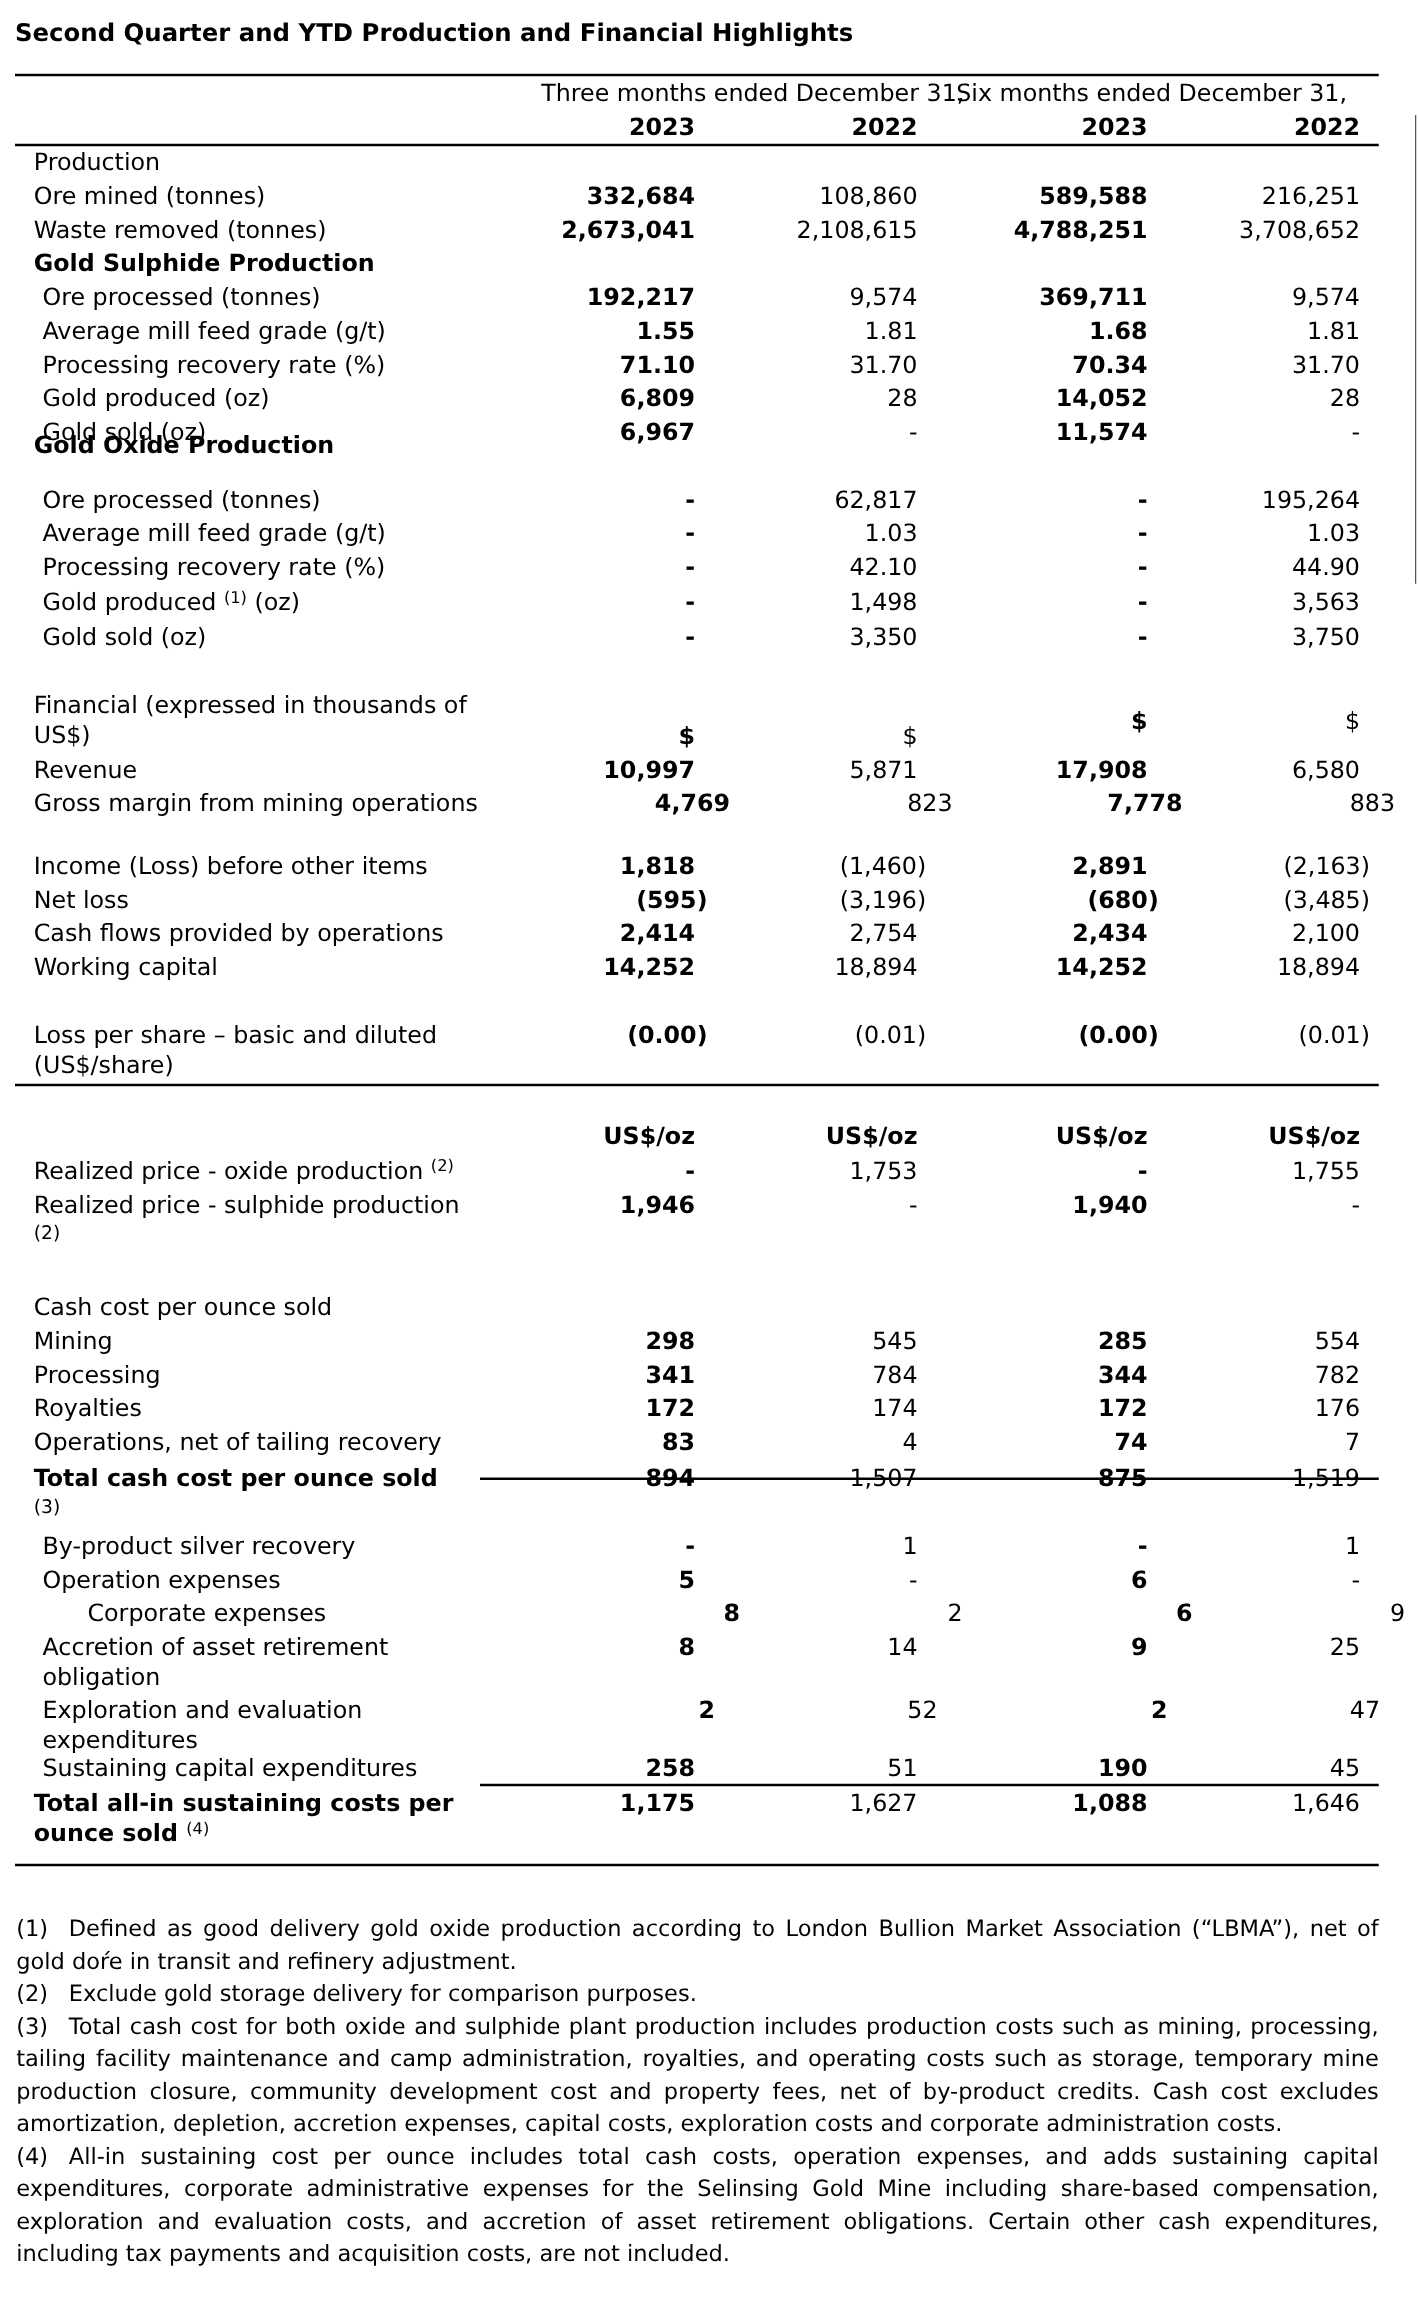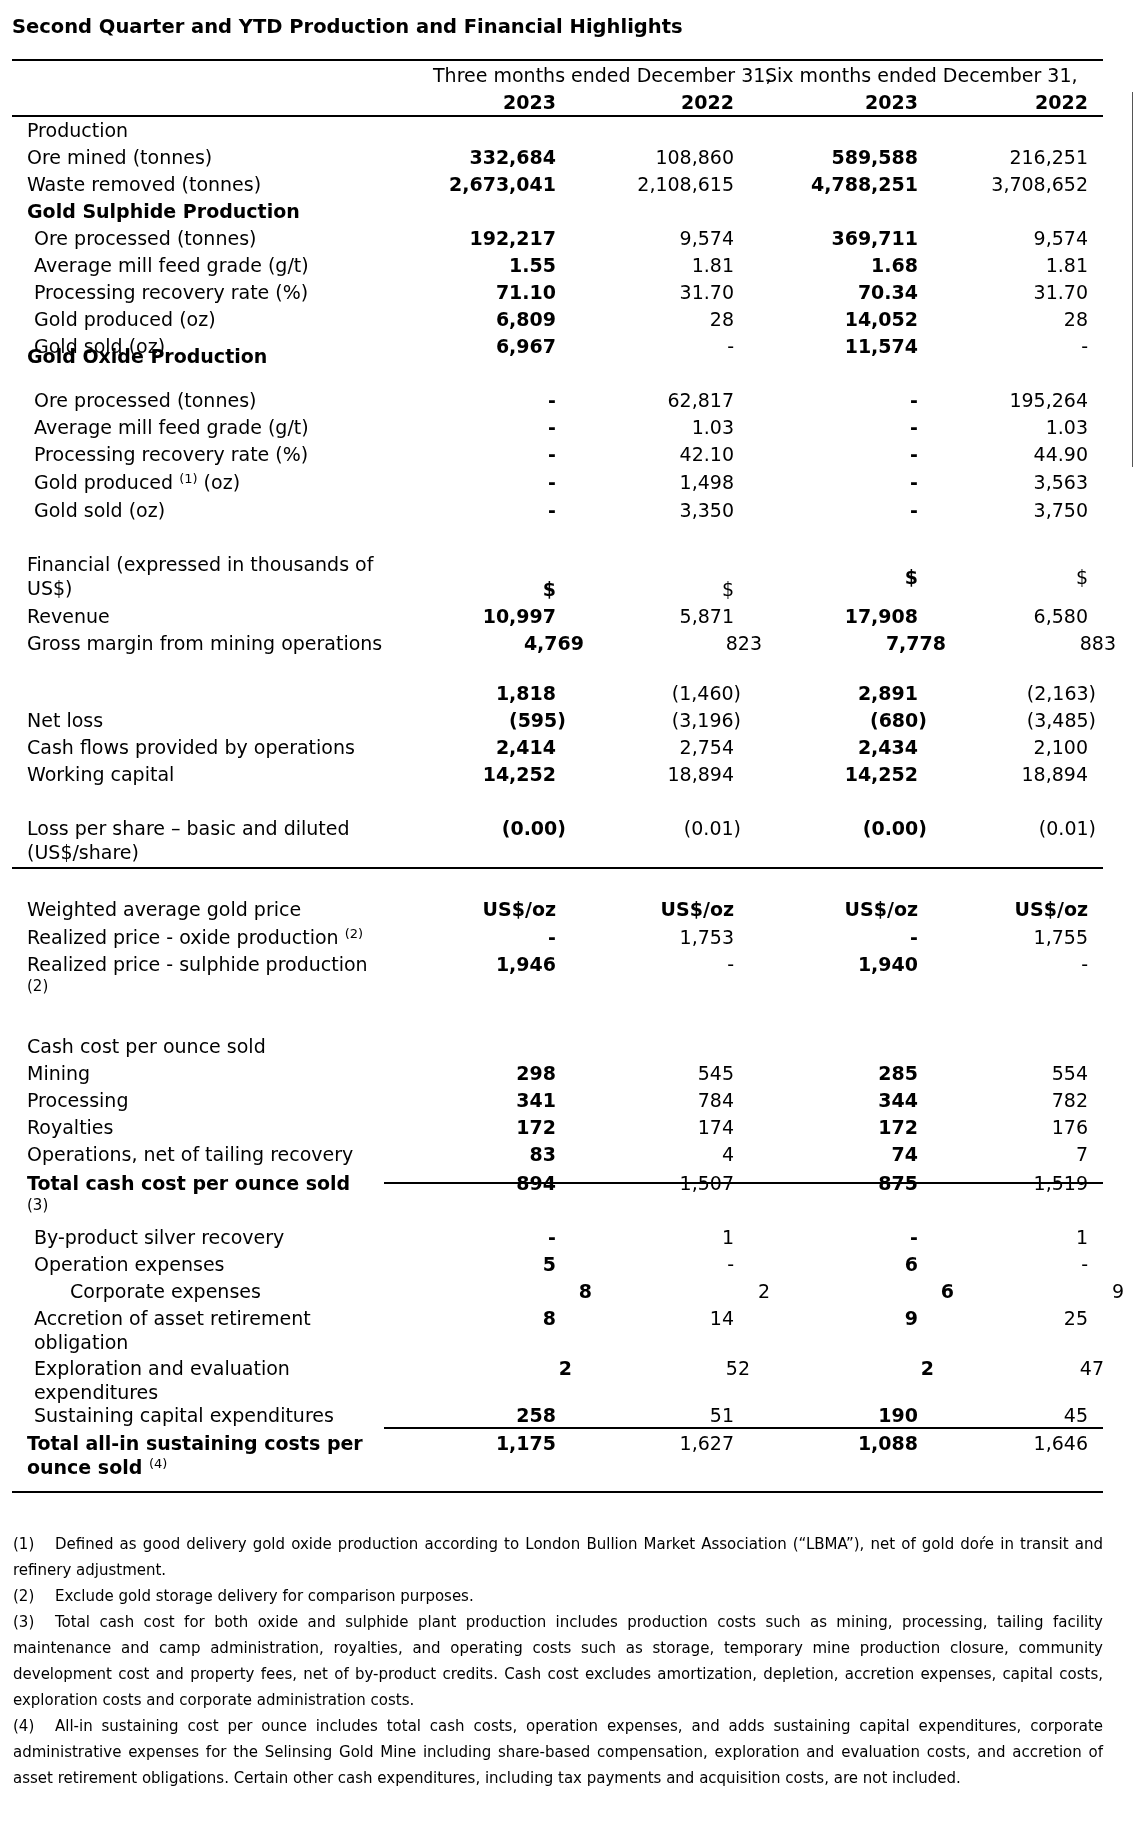--- a/index.html
+++ b/index.html
@@ -12,21 +12,21 @@
   .row { position:absolute; left:0; width:1135px; height:27px; font-size:19px; line-height:24px; }
   .lbl { position:absolute; left:27px; width:370px; white-space:normal; }
   .lbl.ind { left:34px; }
   .lbl.b { font-weight:bold; }
   .lbl sup, .sup { font-size:13px; vertical-align:6px; line-height:0; }
   .lbl .small { font-size:15px; display:block; line-height:20px; }
   .v { position:absolute; top:0; white-space:nowrap; text-align:right; }
   .v.b { font-weight:bold; }
   .c1 { right:579px; } .c2 { right:401px; } .c3 { right:217px; } .c4 { right:47px; }
   .v.paren.c1 { right:569px; } .v.paren.c2 { right:394px; } .v.paren.c3 { right:208px; } .v.paren.c4 { right:39px; }
-  .fn { position:absolute; left:13px; width:1090px; font-size:15px; line-height:26px; text-align:justify; }
+  .fn { position:absolute; left:13px; width:1090px; font-size:18px; line-height:26px; text-align:justify; }
   .fn .num { display:inline-block; width:42px; }
   .scrollbar-line { position:absolute; left:1132px; width:1px; background:#555; }
 </style>
 </head>
 <body>
 
 <div class="title">Second Quarter and YTD Production and Financial Highlights</div>
 
 <div class="rule" style="top:59px;"></div>
 <div class="hdr" style="left:391px; top:64px;margin-left:42px;">Three months ended December 31,</div>
@@ -146,20 +146,21 @@
       <div class="v c4">6,580</div>
     </div>
     <div class="row" style="top: 631px; padding-left: 28px;">
       <div class="lbl"><span>Gross margin from mining operations</span></div>
       <div class="v c1 b">4,769</div>
       <div class="v c2">823</div>
       <div class="v c3 b">7,778</div>
       <div class="v c4">883</div>
     </div>
     <div class="row" style="top: 681px;">
+      <div class="lbl"><span>Income (Loss) before other items</span></div>
       <div class="v c1 b">1,818</div>
       <div class="v c2 paren">(1,460)</div>
       <div class="v c3 b">2,891</div>
       <div class="v c4 paren">(2,163)</div>
     </div>
     <div class="row" style="top: 708px;">
       <div class="lbl"><span>Net loss</span></div>
       <div class="v c1 b paren">(595)</div>
       <div class="v c2 paren">(3,196)</div>
       <div class="v c3 b paren">(680)</div>
@@ -180,21 +181,20 @@
       <div class="v c4">18,894</div>
     </div>
     <div class="row" style="top: 816px;">
       <div class="lbl"><span>Loss per share – basic and diluted (US$/share)</span></div>
       <div class="v c1 b paren">(0.00)</div>
       <div class="v c2 paren">(0.01)</div>
       <div class="v c3 b paren">(0.00)</div>
       <div class="v c4 paren">(0.01)</div>
     </div>
     <div class="row" style="top: 897px;">
-      <div class="lbl"><span>Weighted average gold price</span></div>
       <div class="v c1 b">US$/oz</div>
       <div class="v c2 b">US$/oz</div>
       <div class="v c3 b">US$/oz</div>
       <div class="v c4 b">US$/oz</div>
     </div>
     <div class="row" style="top: 925px;">
       <div class="lbl"><span>Realized price - oxide production</span> <sup style="font-weight: normal;">(2)</sup></div>
       <div class="v c1 b">-</div>
       <div class="v c2">1,753</div>
       <div class="v c3 b">-</div>

